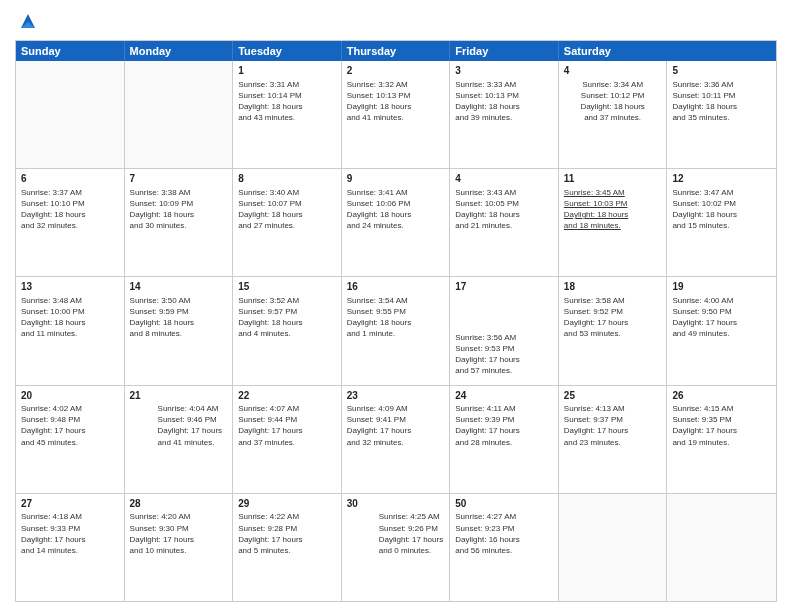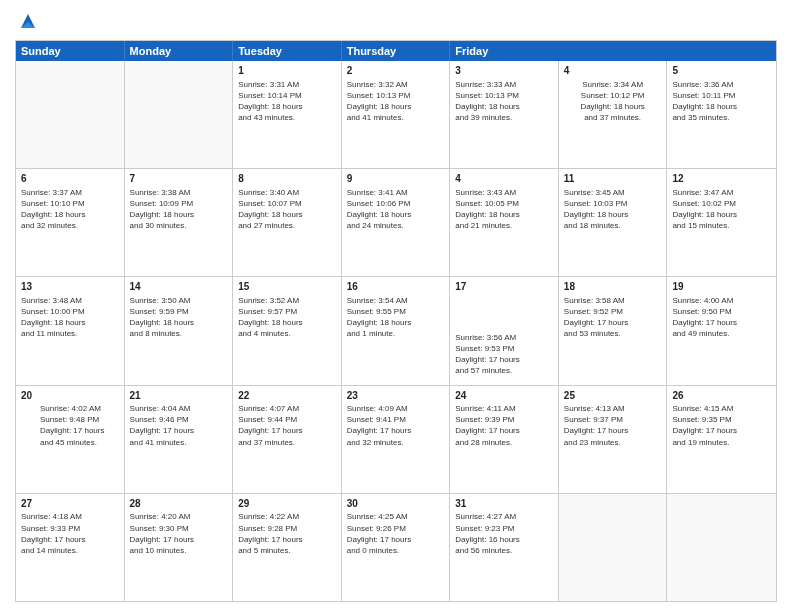--- a/index.html
+++ b/index.html
@@ -138,20 +138,21 @@
     </div>
   </div>
 
   <div class="calendar">
     <div class="cal-header">
     <div class="cal-header-cell">Sunday</div>
         <div class="cal-header-cell">Monday</div>
         <div class="cal-header-cell">Tuesday</div>
         <div class="cal-header-cell">Thursday</div>
         <div class="cal-header-cell">Friday</div>
+        <div class="cal-header-cell">Saturday</div>
       </div>
     <div class="cal-body">
     <div class="cal-row">
           <div class="cal-cell empty"></div>
           <div class="cal-cell empty"></div>
           <div class="cal-cell">
             <span class="day-num">1</span>
             <div class="day-info" style="white-space: pre-line;">Sunrise: 3:31 AM
 Sunset: 10:14 PM
 Daylight: 18 hours
@@ -217,21 +218,21 @@
           </div>
           <div class="cal-cell">
             <span class="day-num">4</span>
             <div class="day-info" style="white-space: pre-line;">Sunrise: 3:43 AM
 Sunset: 10:05 PM
 Daylight: 18 hours
 and 21 minutes.</div>
           </div>
           <div class="cal-cell">
             <span class="day-num">11</span>
-            <div class="day-info" style="white-space: pre-line;">Sunrise: 3:45 AM
+            <div class="day-info" style="white-space: pre-line; text-decoration: underline;">Sunrise: 3:45 AM
 Sunset: 10:03 PM
 Daylight: 18 hours
 and 18 minutes.</div>
           </div>
           <div class="cal-cell">
             <span class="day-num">12</span>
             <div class="day-info" style="white-space: pre-line;">Sunrise: 3:47 AM
 Sunset: 10:02 PM
 Daylight: 18 hours
 and 15 minutes.</div>
@@ -284,28 +285,28 @@
             <span class="day-num">19</span>
             <div class="day-info" style="white-space: pre-line;">Sunrise: 4:00 AM
 Sunset: 9:50 PM
 Daylight: 17 hours
 and 49 minutes.</div>
           </div>
         </div>
         <div class="cal-row">
           <div class="cal-cell">
             <span class="day-num">20</span>
-            <div class="day-info" style="white-space: pre-line; margin-left: 19px;">Sunrise: 4:02 AM
+            <div class="day-info" style="white-space: pre-line;">Sunrise: 4:02 AM
 Sunset: 9:48 PM
 Daylight: 17 hours
 and 45 minutes.</div>
           </div>
           <div class="cal-cell">
             <span class="day-num">21</span>
-            <div class="day-info" style="white-space: pre-line;">Sunrise: 4:04 AM
+            <div class="day-info" style="white-space: pre-line; margin-left: 28px;">Sunrise: 4:04 AM
 Sunset: 9:46 PM
 Daylight: 17 hours
 and 41 minutes.</div>
           </div>
           <div class="cal-cell">
             <span class="day-num">22</span>
             <div class="day-info" style="white-space: pre-line;">Sunrise: 4:07 AM
 Sunset: 9:44 PM
 Daylight: 17 hours
 and 37 minutes.</div>
@@ -356,27 +357,27 @@
           </div>
           <div class="cal-cell">
             <span class="day-num">29</span>
             <div class="day-info" style="white-space: pre-line;">Sunrise: 4:22 AM
 Sunset: 9:28 PM
 Daylight: 17 hours
 and 5 minutes.</div>
           </div>
           <div class="cal-cell">
             <span class="day-num">30</span>
-            <div class="day-info" style="white-space: pre-line;">Sunrise: 4:25 AM
+            <div class="day-info" style="white-space: pre-line; margin-left: 32px;">Sunrise: 4:25 AM
 Sunset: 9:26 PM
 Daylight: 17 hours
 and 0 minutes.</div>
           </div>
           <div class="cal-cell">
-            <span class="day-num">31</span>
+            <span class="day-num">50</span>
             <div class="day-info" style="white-space: pre-line;">Sunrise: 4:27 AM
 Sunset: 9:23 PM
 Daylight: 16 hours
 and 56 minutes.</div>
           </div>
           <div class="cal-cell empty"></div>
           <div class="cal-cell empty"></div>
         </div>
       </div>
   </div>

